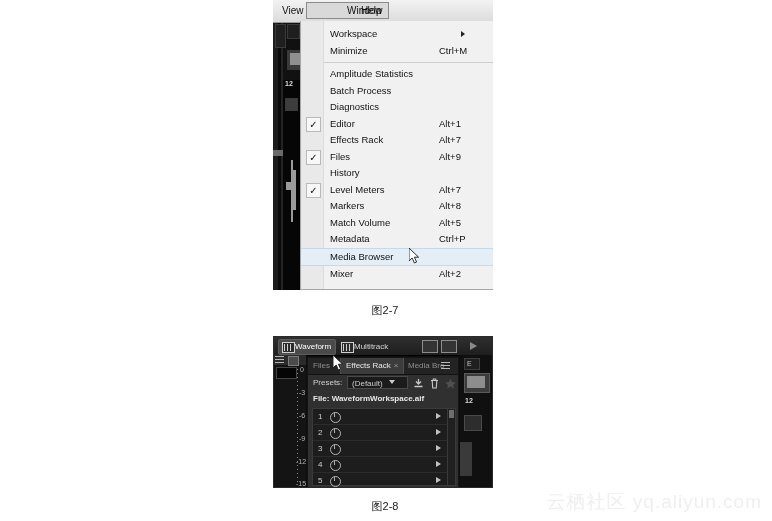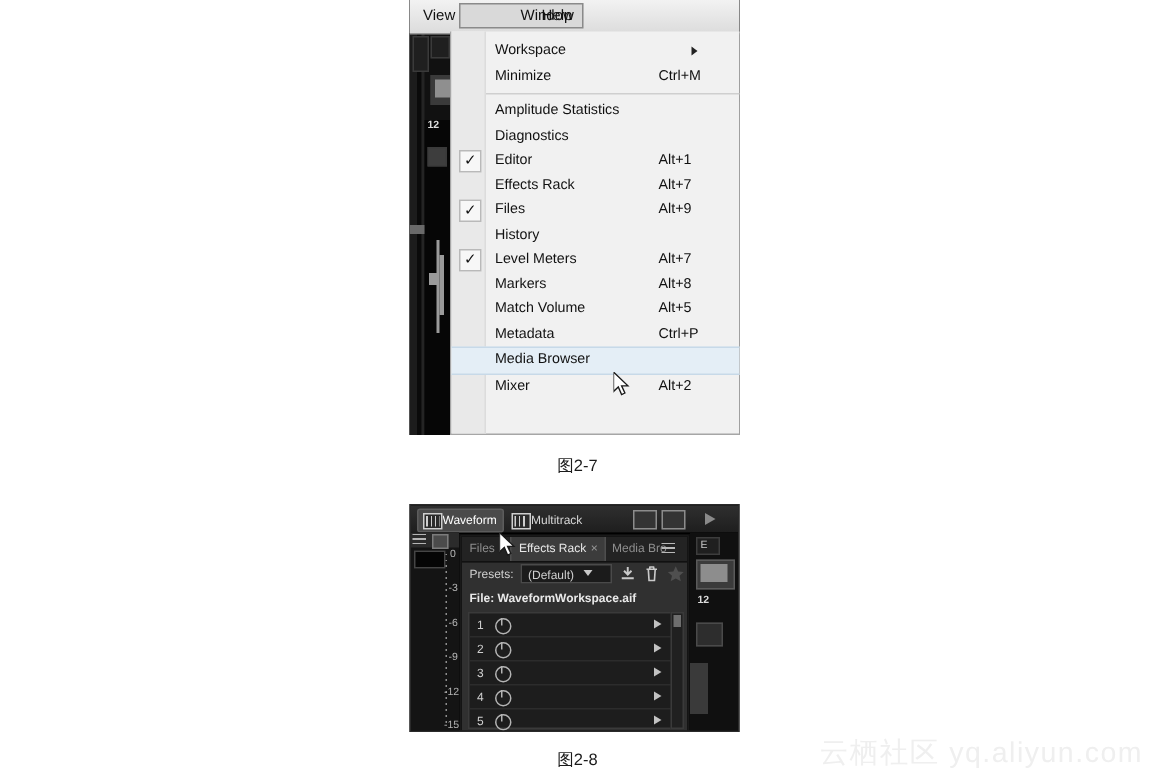--- a/index.html
+++ b/index.html
@@ -206,20 +206,23 @@
       <span class="lbl">Minimize</span>
       <span class="acc">Ctrl+M</span>
     </div>
 
     <div class="dd-sep"></div>
 
     <div class="dd-row">
       <span class="lbl">Amplitude Statistics</span>
     </div>
     <div class="dd-row">
+      <span class="lbl">Batch Process</span>
+    </div>
+    <div class="dd-row">
       <span class="lbl">Diagnostics</span>
     </div>
     <div class="dd-row">
       <span class="chk">✓</span>
       <span class="lbl">Editor</span>
       <span class="acc">Alt+1</span>
     </div>
     <div class="dd-row">
       <span class="lbl">Effects Rack</span>
       <span class="acc">Alt+7</span>

